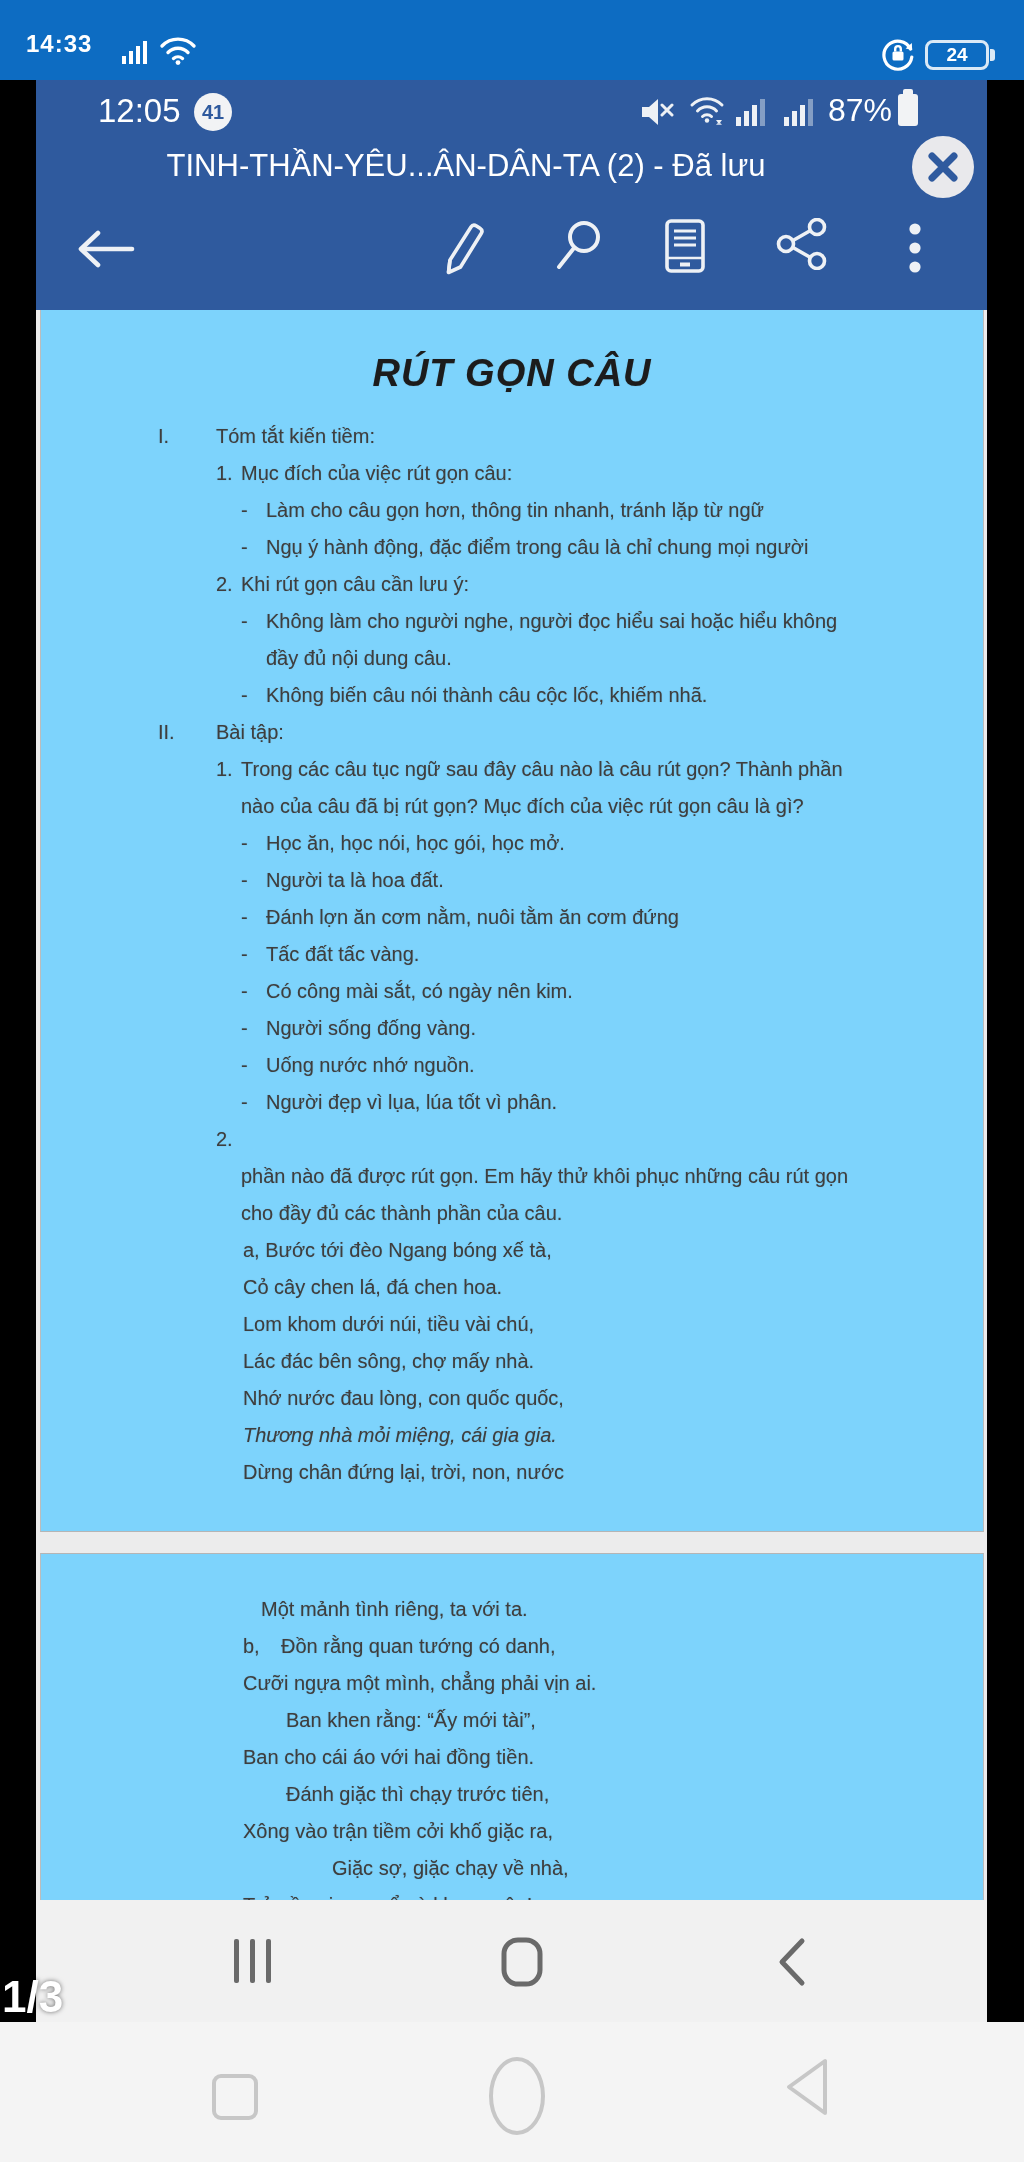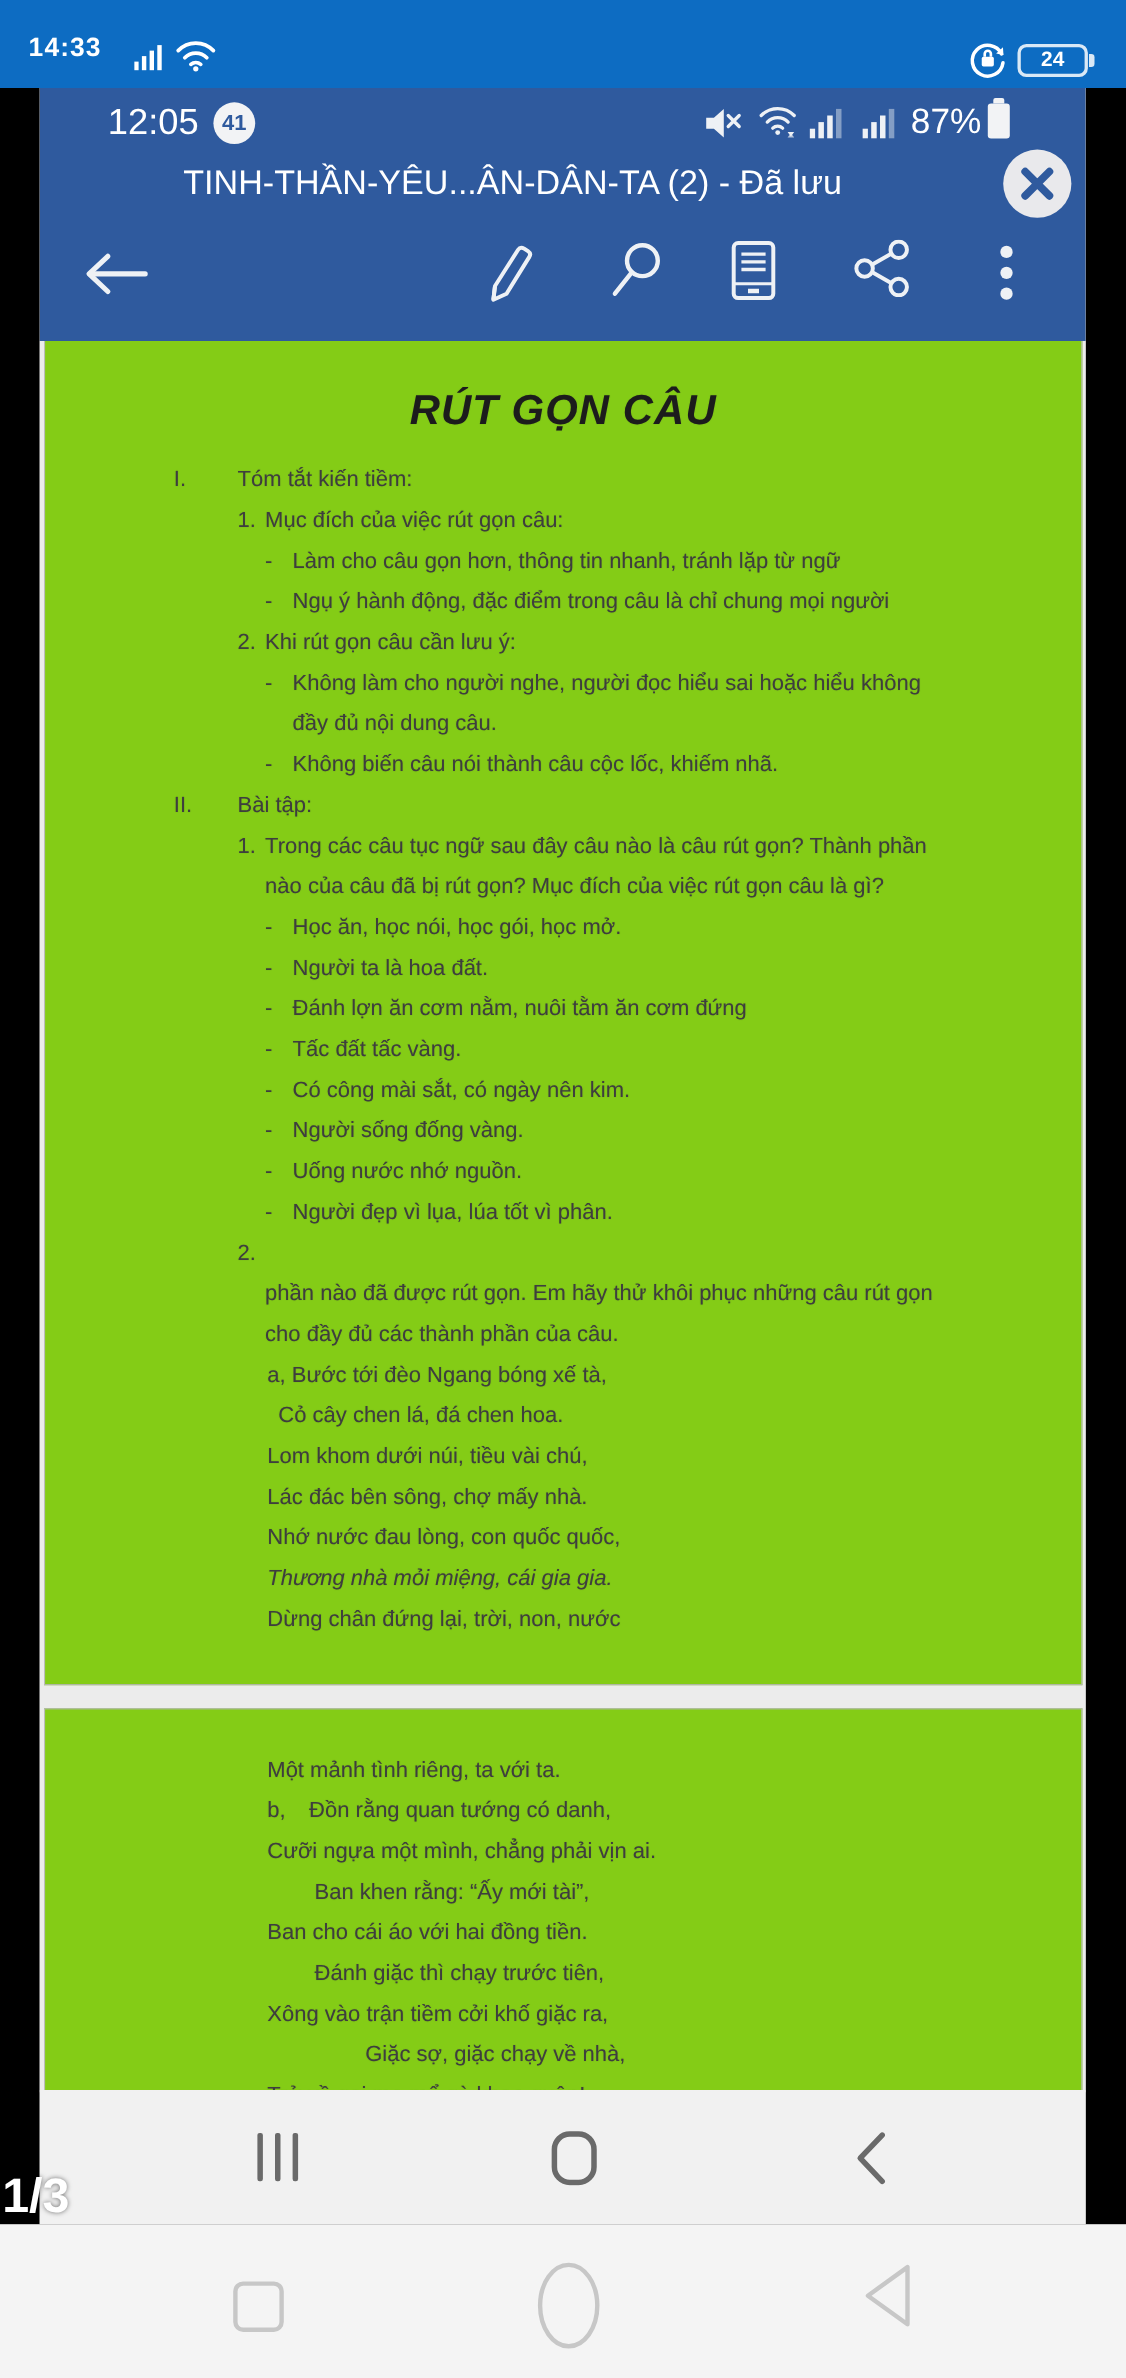--- a/index.html
+++ b/index.html
@@ -55,21 +55,21 @@
   
   .tb-icon{position:absolute;top:138px;}
   #tb-back{left:36px;top:146px;}
   #tb-edit{left:400px;}
   #tb-search{left:519px;}
   #tb-mobile{left:627px;}
   #tb-share{left:740px;}
   #tb-more{left:872px;top:142px;}
   
   #viewer{position:absolute;left:0;top:230px;width:951px;height:1592px;background:#ececec;}
-  .page{position:absolute;left:4px;width:942px;background:#84cc16;overflow:hidden;}
+  .page{position:absolute;left:4px;width:942px;background:#7dd3fc;overflow:hidden;}
   #page1{top:0;height:1221px;border-left:1px solid #bcbcbc;border-right:1px solid #bcbcbc;border-bottom:1px solid #b5b5b5;}
   #page2{top:1243px;height:348px;border-left:1px solid #bcbcbc;border-right:1px solid #bcbcbc;border-top:1px solid #b5b5b5;}
   .doc-line{position:absolute;left:0;width:100%;height:28px;font-size:20px;color:#3e3e3e;
     text-shadow:0 0 1px rgba(60,60,60,.35);}
   .doc-line .seg{position:absolute;top:0;white-space:nowrap;}
   .doc-line.title{text-align:center;font-size:38px;font-weight:700;font-style:italic;color:#1c1c1c;height:46px;letter-spacing:1px;}
   .doc-line.clip{height:8px;overflow:hidden;}
   
   #inner-nav{position:absolute;left:0;top:1820px;width:951px;height:122px;background:#f1f1f1;}
   .in-ic{position:absolute;top:37px;}
@@ -296,40 +296,40 @@
           <div class="doc-line" style="top: 855px;">
             <span class="seg" style="left: 200px;">phần nào đã được rút gọn. Em hãy thử khôi phục những câu rút gọn</span>
           </div>
           <div class="doc-line" style="top: 892px;">
             <span class="seg" style="left: 200px;">cho đầy đủ các thành phần của câu.</span>
           </div>
           <div class="doc-line" style="top: 929px;">
             <span class="seg" style="left: 202px;">a, Bước tới đèo Ngang bóng xế tà,</span>
           </div>
           <div class="doc-line" style="top: 966px;">
-            <span class="seg" style="left: 212px; text-align: center;">Cỏ cây chen lá, đá chen hoa.</span>
+            <span class="seg" style="left: 202px; text-align: center;">Cỏ cây chen lá, đá chen hoa.</span>
           </div>
           <div class="doc-line" style="top: 1003px;">
             <span class="seg" style="left: 202px;">Lom khom dưới núi, tiều vài chú,</span>
           </div>
           <div class="doc-line" style="top: 1040px;">
             <span class="seg" style="left: 202px;">Lác đác bên sông, chợ mấy nhà.</span>
           </div>
           <div class="doc-line" style="top: 1077px;">
             <span class="seg" style="left: 202px;">Nhớ nước đau lòng, con quốc quốc,</span>
           </div>
           <div class="doc-line" style="top: 1114px; font-style: italic;">
             <span class="seg" style="left: 202px;">Thương nhà mỏi miệng, cái gia gia.</span>
           </div>
           <div class="doc-line" style="top: 1151px;">
             <span class="seg" style="left: 202px;">Dừng chân đứng lại, trời, non, nước</span>
           </div>
         </div>
     <div class="page" id="page2">
-          <div class="doc-line" style="top: 44px;">
+          <div class="doc-line" style="top: 44px; margin-left: 18px;">
             <span class="seg" style="left: 202px;">Một mảnh tình riêng, ta với ta.</span>
           </div>
           <div class="doc-line" style="top: 81px;">
             <span class="seg" style="left: 202px;">b,</span>
             <span class="seg" style="left: 240px;">Đồn rằng quan tướng có danh,</span>
           </div>
           <div class="doc-line" style="top: 118px;">
             <span class="seg" style="left: 202px;">Cưỡi ngựa một mình, chẳng phải vịn ai.</span>
           </div>
           <div class="doc-line" style="top: 155px;">

